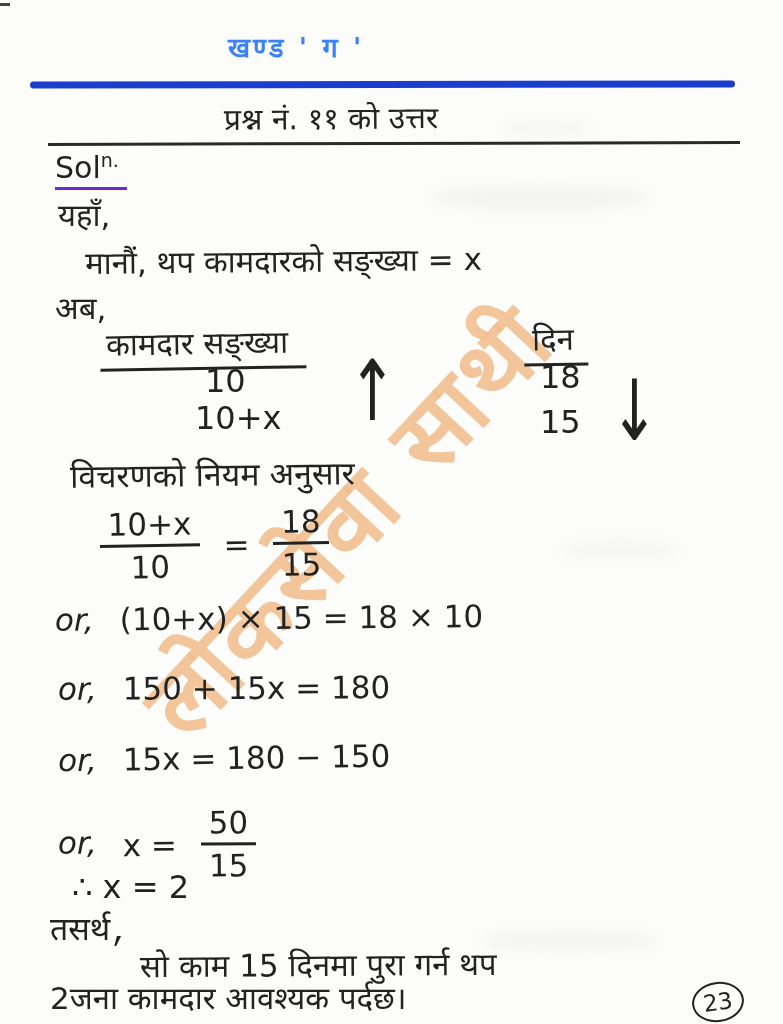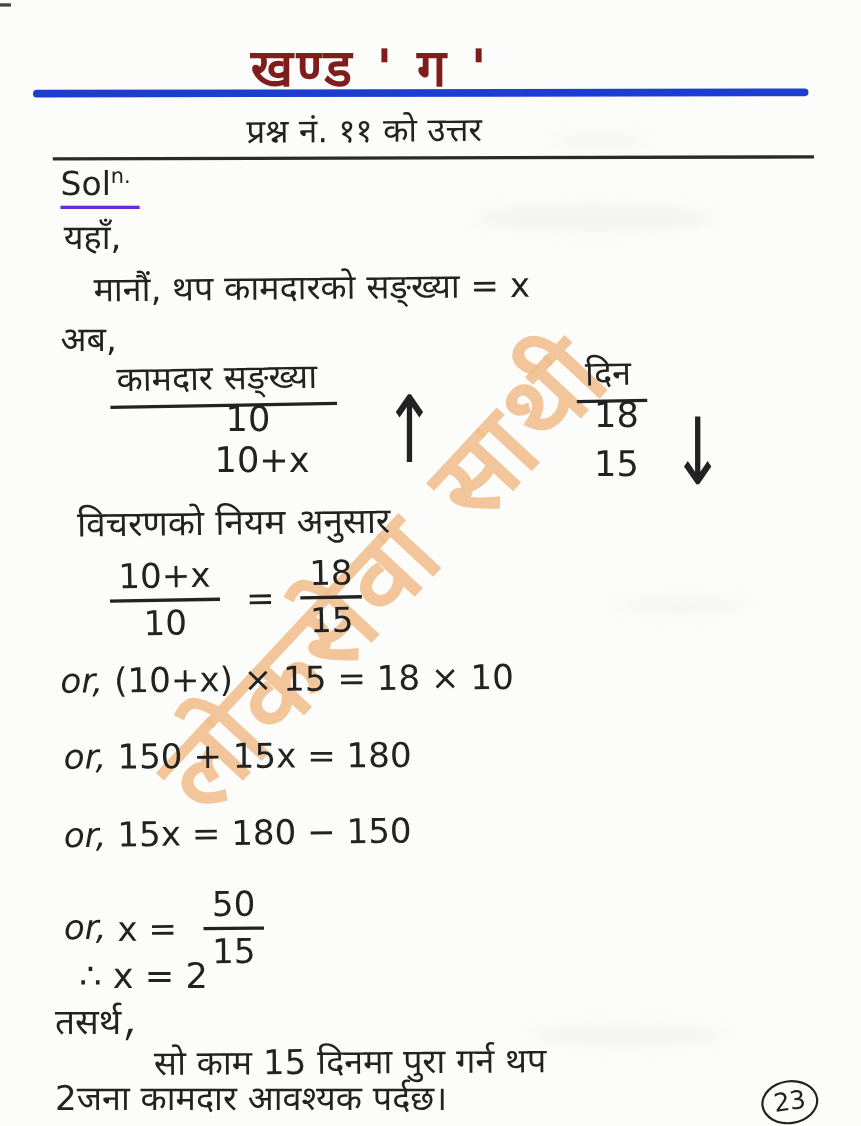--- a/index.html
+++ b/index.html
@@ -33,22 +33,22 @@
     position: absolute; left: 200px; top: 655px; height: 100px; line-height: 100px;
     font-size: 96px; font-weight: bold; letter-spacing: 4px; white-space: nowrap;
     color: rgba(240, 190, 140, 0.88);
     transform: rotate(-47deg); transform-origin: 0% 100%;
     z-index: 0; pointer-events: none;
   }
   .content { position: relative; z-index: 1; }
   
   .hw { position: absolute; white-space: nowrap; }
   .title {
-    left: 228px; top: 28px; font-size: 47px; font-weight: bold;
-    color: #7f1d1d; letter-spacing: 3px;
+    left: 228px; top: 28px; font-size: 27px; font-weight: bold;
+    color: #3b82f6; letter-spacing: 3px;
   }
   .question { left: 224px; top: 97px; font-size: 30px; transform: rotate(-0.5deg); }
   .soln { left: 55px; top: 149px; font-size: 30px; border-bottom: 3px solid #6d28d9; padding: 0 8px 2px 0; }
   .soln sup { font-size: 19px; }
   .yaha   { left: 58px;  top: 193px; font-size: 31px; }
   .assume { left: 85px;  top: 239px; font-size: 31px; transform: rotate(-0.6deg); }
   .aba    { left: 55px;  top: 286px; font-size: 31px; }
   .t-col1-head { left: 100px; top: 321px; font-size: 31px; border-bottom: 3px solid #222; padding: 0 18px 4px 6px; transform: rotate(-1deg); }
   .t-col2-head { left: 524px; top: 317px; font-size: 31px; border-bottom: 3px solid #222; padding: 0 14px 4px 8px; transform: rotate(-1deg); }
   .t-c1-v1 { left: 205px; top: 362px; font-size: 32px; }
@@ -57,21 +57,21 @@
   .t-c2-v2 { left: 540px; top: 403px; font-size: 32px; }
   .arrow-up   { left: 348px; top: 342px; font-size: 58px; transform: scaleY(1.45); transform-origin: top; }
   .arrow-down { left: 610px; top: 362px; font-size: 58px; transform: scaleY(1.45); transform-origin: top; }
   .rule-line { left: 70px; top: 452px; font-size: 32px; transform: rotate(-0.7deg); }
   .prop-eq { left: 100px; top: 505px; font-size: 31px; transform: rotate(-1deg); }
   .frac { display: inline-block; text-align: center; vertical-align: middle; }
   .frac .num { display: block; padding: 0 8px 2px; }
   .frac .den { display: block; border-top: 3px solid #222; padding: 2px 8px 0; }
   .eq-sign { display: inline-block; margin: 0 14px; vertical-align: middle; }
   .step { font-size: 31px; }
-  .step .prefix { display: inline-block; margin-right: 10px; font-style: italic; }
+  .step .prefix { display: inline-block; margin-right: 26px; font-style: italic; }
   .step1 { left: 55px; top: 600px; transform: rotate(-0.5deg); }
   .step2 { left: 58px; top: 670px; transform: rotate(-0.3deg); }
   .step3 { left: 58px; top: 740px; transform: rotate(-0.8deg); }
   .step4 { left: 58px; top: 805px; transform: rotate(-0.5deg); }
   .step4 .mid { display: inline-block; margin-right: 14px; vertical-align: middle; }
   .therefore { left: 72px; top: 868px; font-size: 32px; }
   .hence { left: 50px; top: 906px; font-size: 32px; font-family: Liberation Mono, monospace; }
   .final1 { left: 140px; top: 943px; font-size: 31px; transform: rotate(-0.4deg); }
   .final2 { left: 50px; top: 976px; font-size: 31px; }
   .page-circle {

